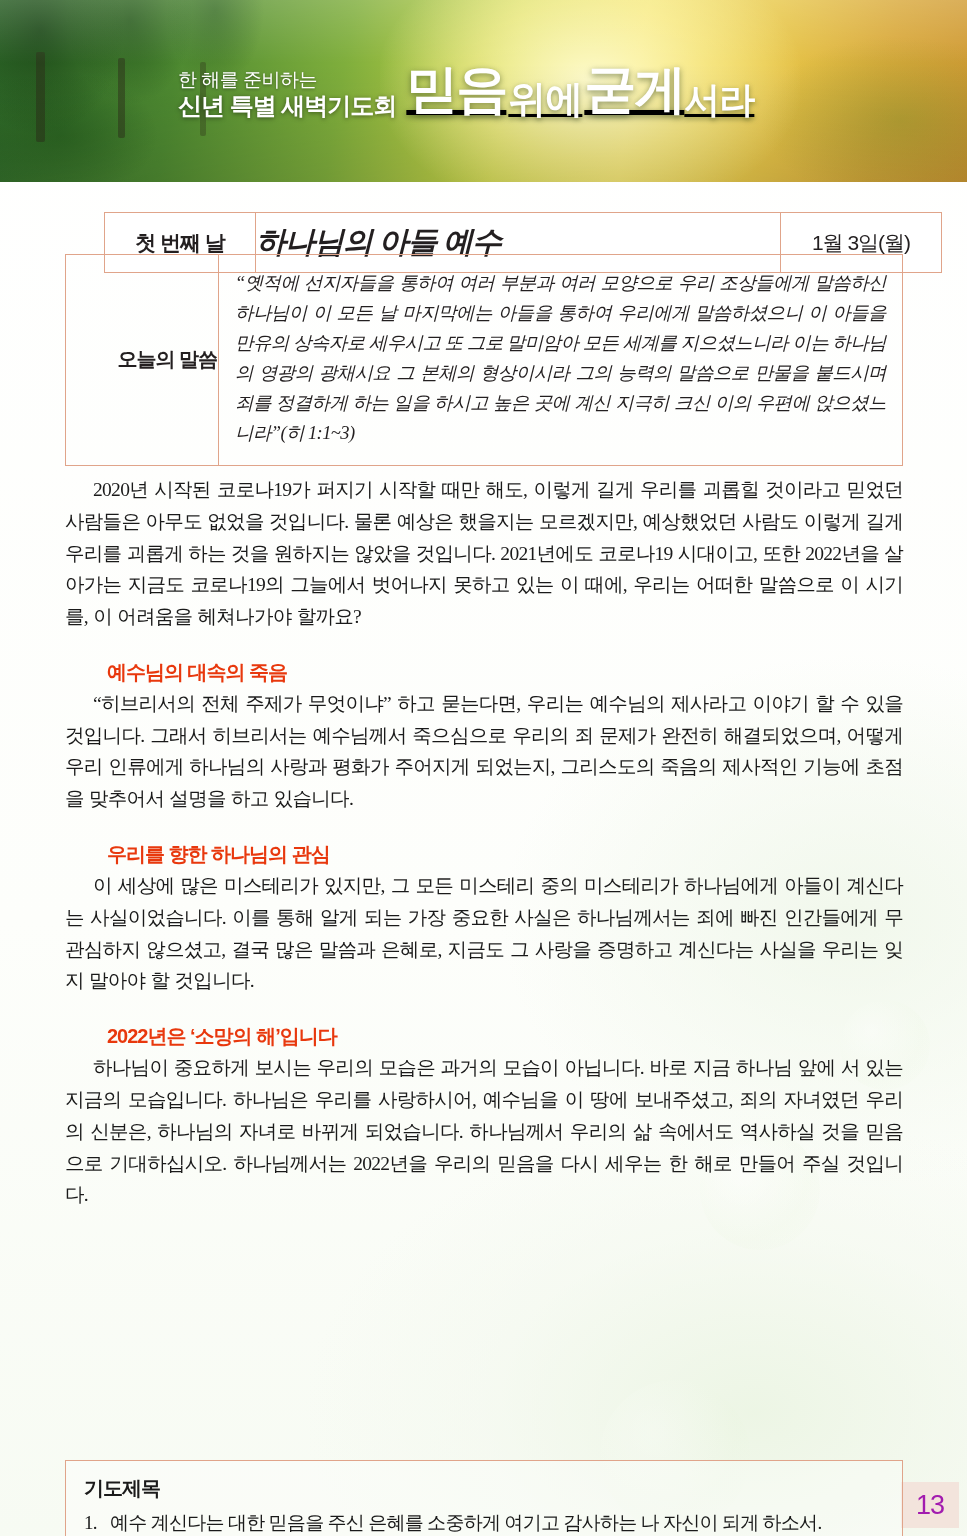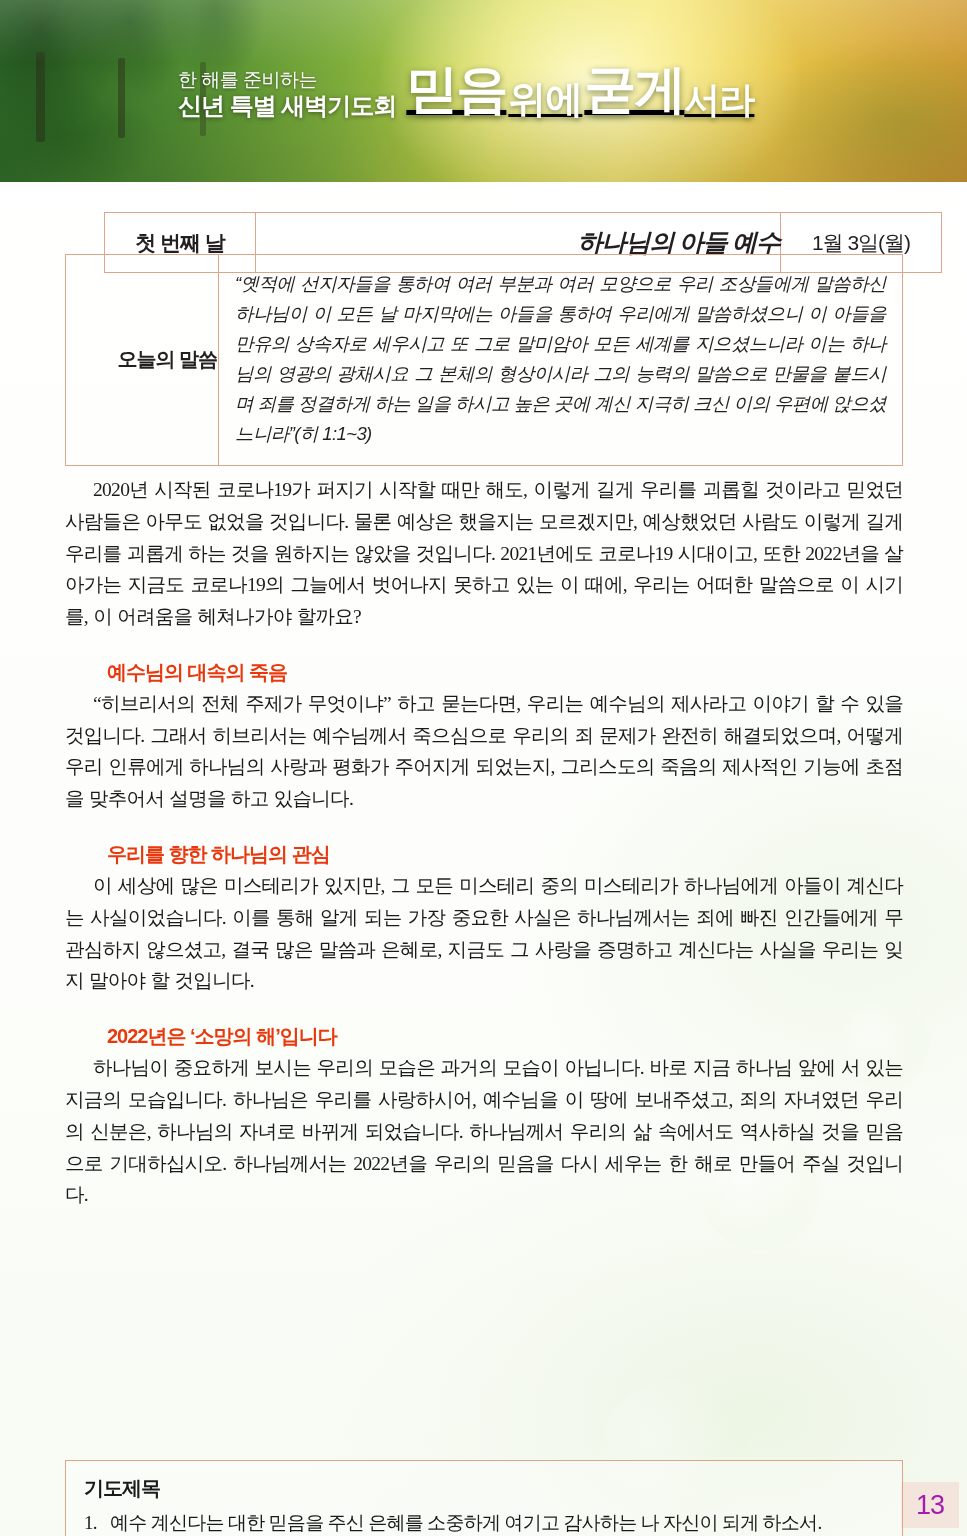--- a/index.html
+++ b/index.html
@@ -157,25 +157,25 @@
     width: 150px;
     text-align: center;
     height: 59px;
     font-family: "Liberation Sans", sans-serif;
     font-weight: bold;
     font-size: 21px;
     color: #231f20;
     letter-spacing: -1px;
   }
   .cell-title {
-    text-align: right;
+    text-align: left;
     font-family: "Liberation Serif", serif;
     font-weight: bold;
     font-style: italic;
-    font-size: 25px;
+    font-size: 30px;
     color: #231f20;
     letter-spacing: -1px;
   }
   .cell-date {
     width: 160px;
     text-align: center;
     font-family: "Liberation Sans", sans-serif;
     font-size: 21px;
     color: #231f20;
     letter-spacing: -1px;
@@ -196,21 +196,21 @@
     width: 150px;
     text-align: right;
     font-family: "Liberation Sans", sans-serif;
     font-weight: bold;
     font-size: 20px;
     color: #231f20;
     letter-spacing: -1px;
   }
   .cell-verse {
     padding: 14px 16px 16px 16px;
-    font-family: Liberation Sans, sans-serif;
+    font-family: Liberation Serif, serif;
     font-style: italic;
     font-size: 18.5px;
     line-height: 1.62;
     color: #231f20;
     text-align: justify;
     letter-spacing: -0.6px;
     margin-left: 28px;
   }
 
   

